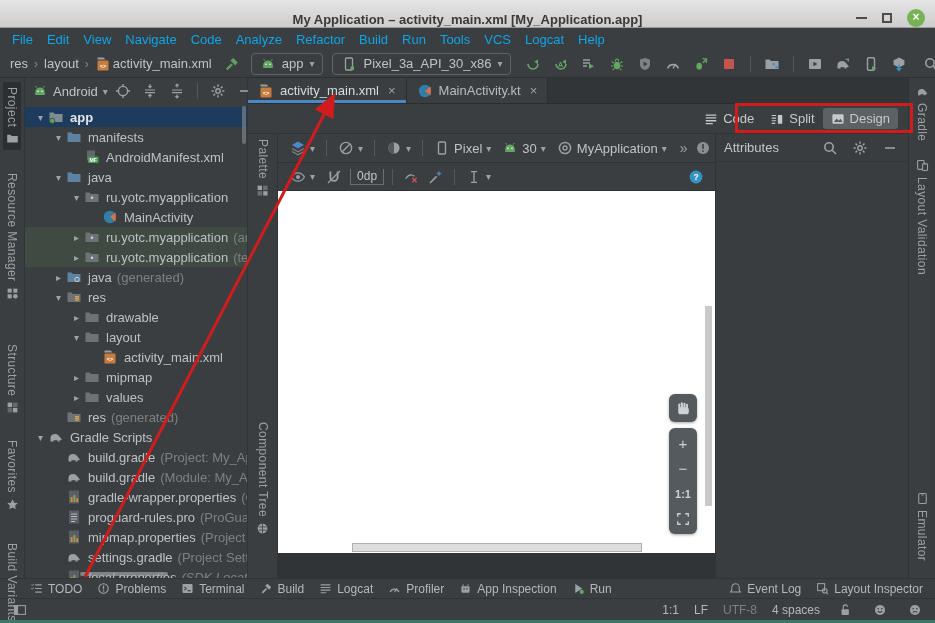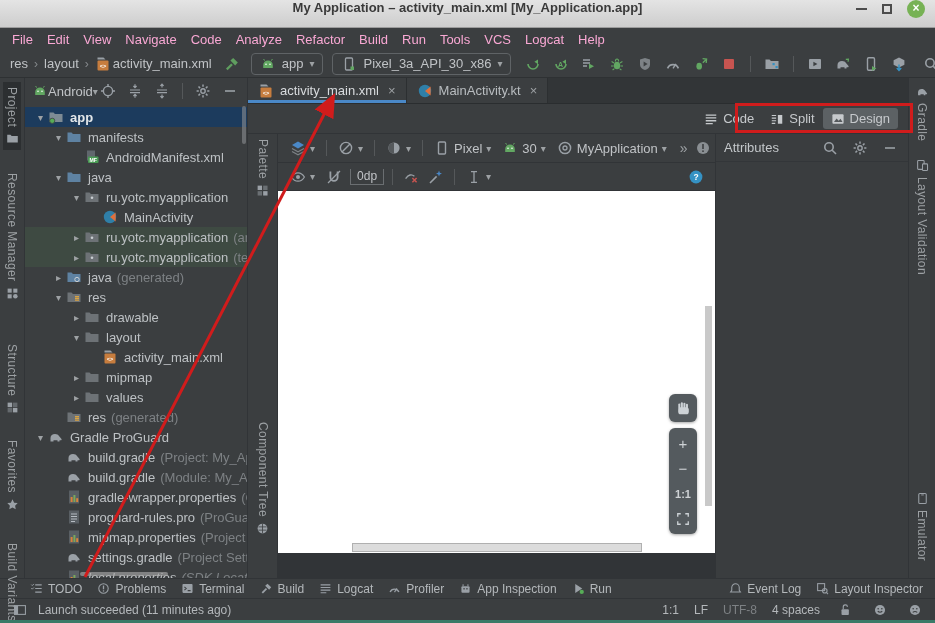--- a/index.html
+++ b/index.html
@@ -5,30 +5,30 @@
   * { margin:0; padding:0; box-sizing:border-box; }
   body { background:#1e1e1e; font-family:"Liberation Sans","DejaVu Sans",sans-serif; }
   .window { width:935px; height:623px; position:relative; background:#3b3e40; overflow:hidden;
             border-bottom:3px solid #3a7a68; font-size:13px; }
   .ic { display:inline-flex; width:16px; height:16px; align-items:center; justify-content:center; flex:none; }
   .ic svg { width:100%; height:100%; display:block; }
   .ic svg text { font-family:"Liberation Sans","DejaVu Sans",sans-serif; }
 
   
   .titlebar { height:28px; background:linear-gradient(#e4e4e4,#cdcdcd); border-bottom:1px solid #9c9c9c;
-              display:flex; align-items:flex-start; position:relative; }
+              display:flex; align-items:flex-end; position:relative; }
   .title { position:absolute; left:0; right:0; text-align:center; font-weight:bold; color:#3a3a3a; }
   .win-controls { margin-left:auto; display:flex; gap:15px; padding-right:10px; z-index:2; align-items:center; }
   .win-min { width:11px; height:2px; background:#4c4c4c; display:inline-block; }
   .win-restore { width:10px; height:10px; border:2px solid #4c4c4c; display:inline-block; }
   .win-close { width:18px; height:18px; border-radius:50%; background:#77b255; color:#fff; font-size:12px;
                line-height:17px; text-align:center; font-weight:bold; display:inline-block; }
 
   
-  .menubar { height:22px; background:#3b3e40; display:flex; align-items:center; padding-left:5px; color:#f9a8d4; }
+  .menubar { height:22px; background:#3b3e40; display:flex; align-items:center; padding-left:5px; color:#0ea5e9; }
   .menu-item { padding:0 7px; cursor:default; }
   .toolbar { height:28px; background:#3b3e40; display:flex; align-items:center; padding:0 10px; color:#c0c3c6;
              border-bottom:1px solid #2e3133; }
   .crumbs { display:flex; align-items:center; gap:2px; }
   .crumb-sep { color:#85898c; padding:0 4px; font-size:12px; }
   .dropdown { display:flex; align-items:center; gap:6px; border:1px solid #5f6366; border-radius:4px;
               height:22px; padding:0 8px; margin-left:9px; cursor:pointer; }
   .caret { color:#9da1a4; font-size:10px; }
   .vsep { width:1px; height:16px; background:#55585a; margin:0 3px; flex:none; }
   .tbtn { display:flex; align-items:center; justify-content:center; width:20px; height:20px; background:none;
@@ -43,21 +43,21 @@
   .stripe.left { border-right:1px solid #313437; }
   .stripe.right { width:27px; border-left:1px solid #313437; }
   .vtab { display:flex; flex-direction:column; align-items:center; gap:5px; padding:5px 2px; cursor:pointer; }
   .vtab .ic { width:13px; height:13px; }
   .vtext { writing-mode:vertical-rl; white-space:nowrap; letter-spacing:.4px; }
   .vtab.active { background:#2c2f31; }
 
   
   .project { width:223px; background:#3b3e40; border-right:1px solid #313437; display:flex;
              flex-direction:column; position:relative; flex:none; }
-  .project-header { height:26px; display:flex; align-items:center; padding:0 7px; color:#c0c3c6; flex:none; }
+  .project-header { height:26px; display:flex; align-items:center; padding:0 7px; gap:5px; color:#c0c3c6; flex:none; }
   .ph-icons { margin-left:auto; display:flex; gap:7px; align-items:center; }
   .tree { flex:1; overflow:hidden; padding-top:3px; }
   .trow { height:20px; display:flex; align-items:center; white-space:nowrap; cursor:pointer; }
   .trow .chev { width:15px; text-align:center; color:#9da1a4; font-size:10px; flex:none; }
   .trow .ic { margin-right:6px; }
   .tname { color:#bdc1c4; }
   .tann { color:#7d8184; margin-left:5px; }
   .trow.sel-blue { background:#1c3b5d; }
   .trow.sel-blue .tname { color:#e2e6e9; font-weight:bold; }
   .trow.sel-green { background:#3e4a42; }
@@ -583,21 +583,21 @@
             <span class="tname">res</span>
             <span class="tann">(generated)</span>
           </div>
           <div class="trow" style="padding-left: 8px;">
             <span class="chev">▾</span>
             <span class="ic">
               <svg viewBox="0 0 16 16">
                 <path d="M2.5 12.5V9C2.5 6.5 4.5 5 7 5c2 0 3.2.8 4.2 2.2L13.5 10c.4.6 0 1.3-.7 1.3h-1.3v1.2h-2v-1.2H5.5v1.2z" fill="#9aa0a6"></path>
               </svg>
             </span>
-            <span class="tname">Gradle ProGuard</span>
+            <span class="tname">Gradle Scripts</span>
           </div>
           <div class="trow" style="padding-left: 26px;">
             <span class="chev"></span>
             <span class="ic">
               <svg viewBox="0 0 16 16">
                 <path d="M2.5 12.5V9C2.5 6.5 4.5 5 7 5c2 0 3.2.8 4.2 2.2L13.5 10c.4.6 0 1.3-.7 1.3h-1.3v1.2h-2v-1.2H5.5v1.2z" fill="#9aa0a6"></path>
               </svg>
             </span>
             <span class="tname">build.gradle</span>
             <span class="tann">(Project: My_Application)</span>
@@ -1077,21 +1077,20 @@
     </div>
   <div class="statusbar">
       <button class="tbtn">
         <span class="ic">
           <svg viewBox="0 0 16 16">
             <rect x="1.8" y="3" width="12.4" height="10" fill="none" stroke="#9aa0a6" stroke-width="1.2"></rect>
             <rect x="1.8" y="3" width="4" height="10" fill="#9aa0a6"></rect>
           </svg>
         </span>
       </button>
-      <span>Launch succeeded (11 minutes ago)</span>
       <div class="sb-right">
         <span>1:1</span>
         <span>LF</span>
         <span class="sb-dim">UTF-8</span>
         <span>4 spaces</span>
         <button class="tbtn">
           <span class="ic">
             <svg viewBox="0 0 16 16">
               <rect x="4" y="7.2" width="8.4" height="6.4" rx="1" fill="#9aa0a6"></rect>
               <path d="M6 7V4.8A2.4 2.4 0 0110.8 4.4" fill="none" stroke="#9aa0a6" stroke-width="1.3"></path>

